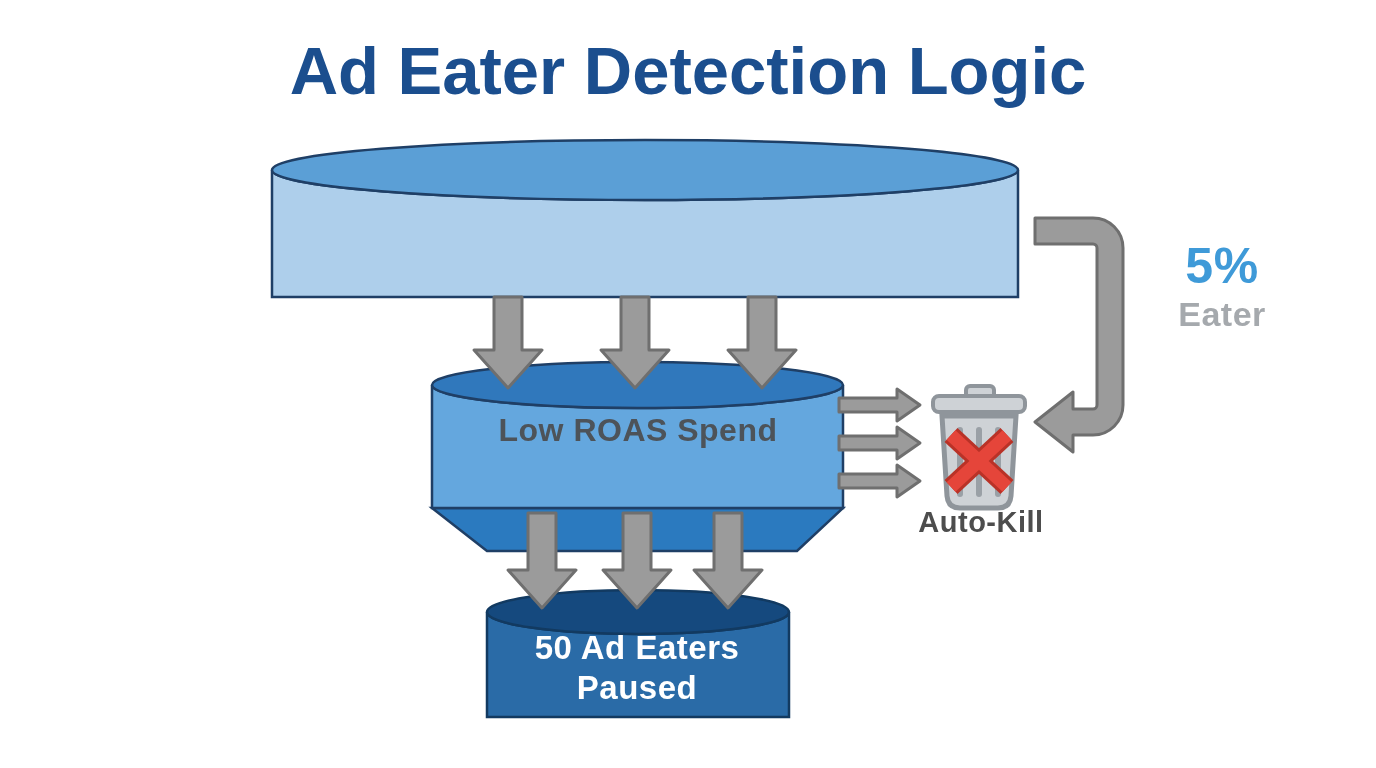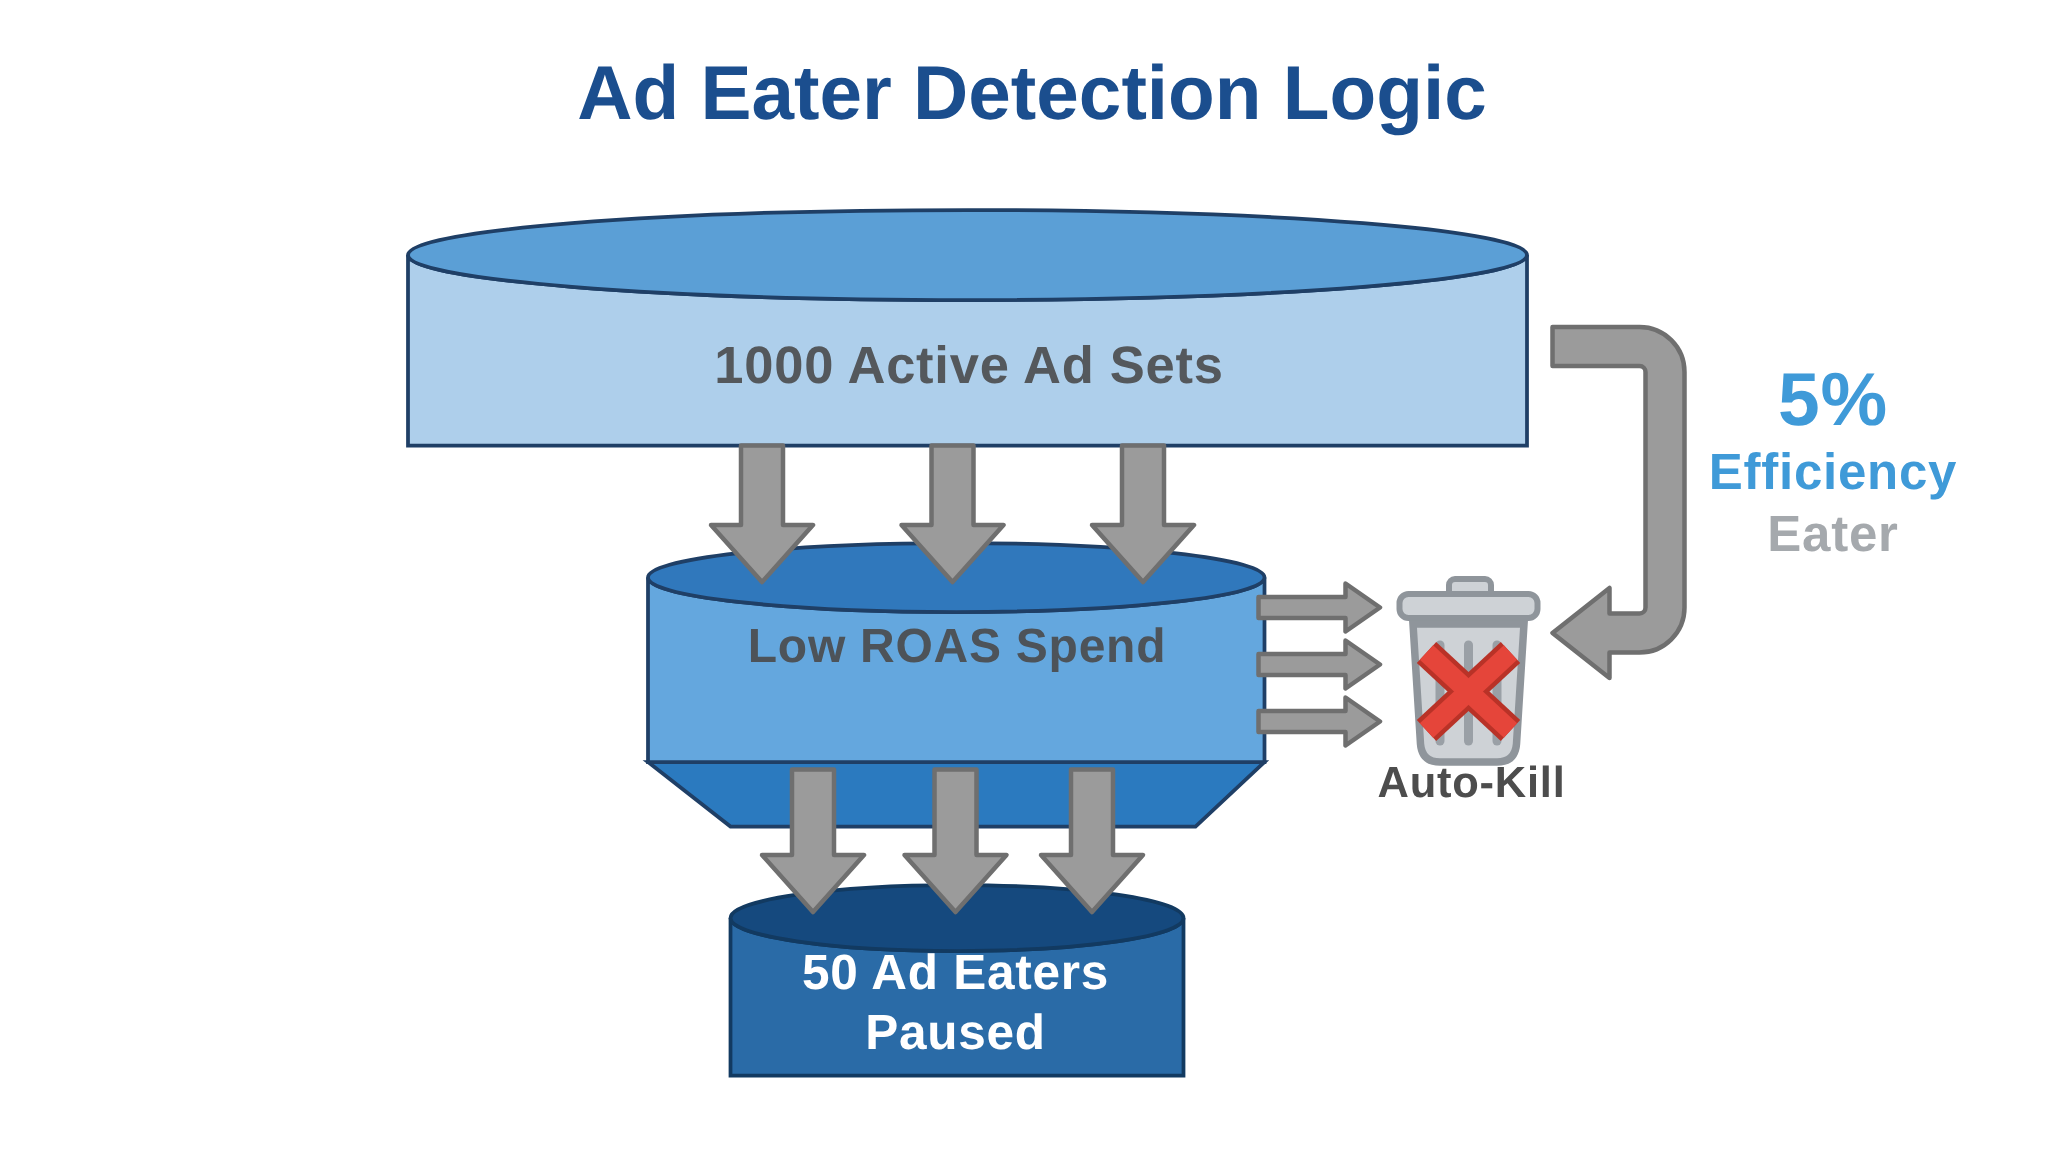--- a/index.html
+++ b/index.html
@@ -14,21 +14,21 @@
   .label{
     position:absolute;
     transform:translateX(-50%);
     text-align:center;
     white-space:nowrap;
     font-weight:bold;
     letter-spacing:.5px;
   }
   .title{
     left:688px;top:32px;
-    font-size:51px;
+    font-size:67px;
     font-weight:800;
     color:#1b4e8e;
     letter-spacing:0px;
   }
   .stage1-label{
     left:646px;top:224px;
     font-size:35px;
     color:#54585c;
   }
   .stage2-label{
@@ -116,32 +116,30 @@
         <g stroke="#e5453a" stroke-width="13" stroke-linecap="butt">
           <line x1="951" y1="435" x2="1007" y2="487"></line>
           <line x1="1007" y1="435" x2="951" y2="487"></line>
         </g>
       </g>
     </g>
   </svg>
 
   <div class="label title">Ad Eater Detection Logic</div>
 
-  <div class="label stage1-label">1000 Active Ad Sets</div>
 
   <div class="label stage2-label">
     <div>Low ROAS Spend</div>
   </div>
 
   <div class="label stage3-label">
     <div>50 Ad Eaters</div>
     <div>Paused</div>
   </div>
 
   <div class="label leak-block">
     <div class="leak-percent">5%</div>
-    <div class="leak-line1">Efficiency</div>
     <div class="leak-line2">Eater</div>
   </div>
 
   <div class="label autokill-label">Auto-Kill</div>
 
 </div>
 
 </body></html>

